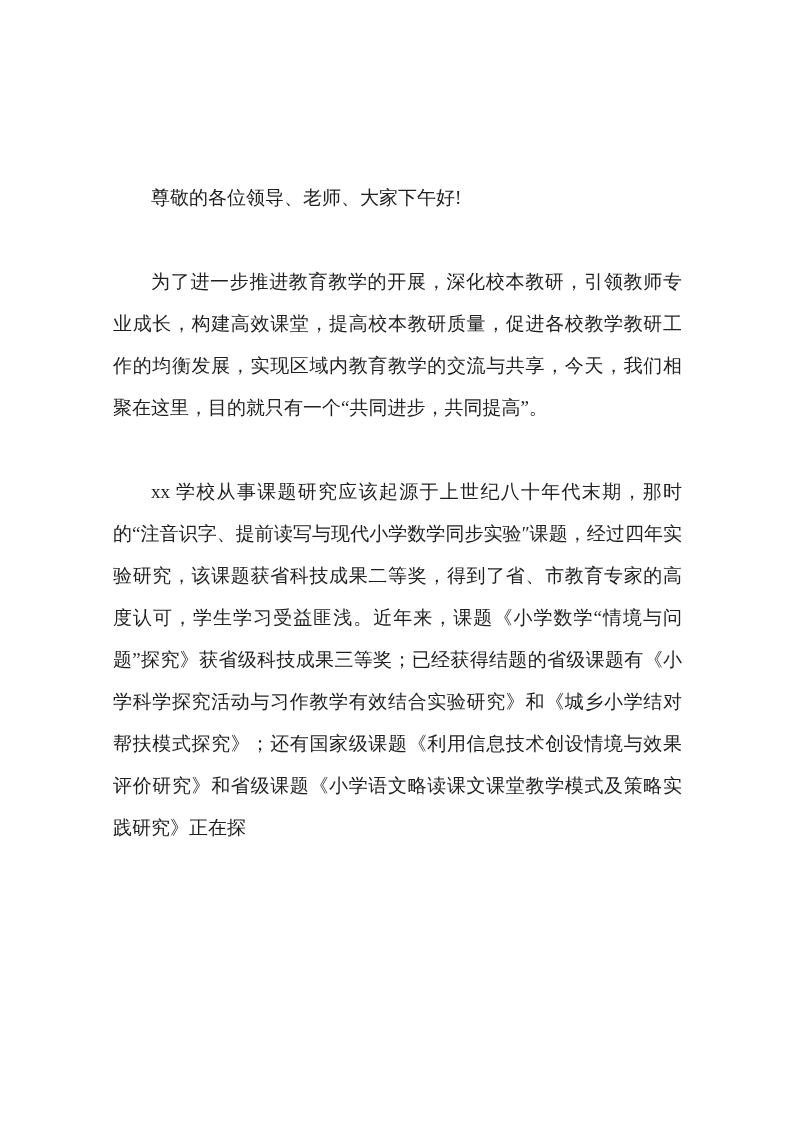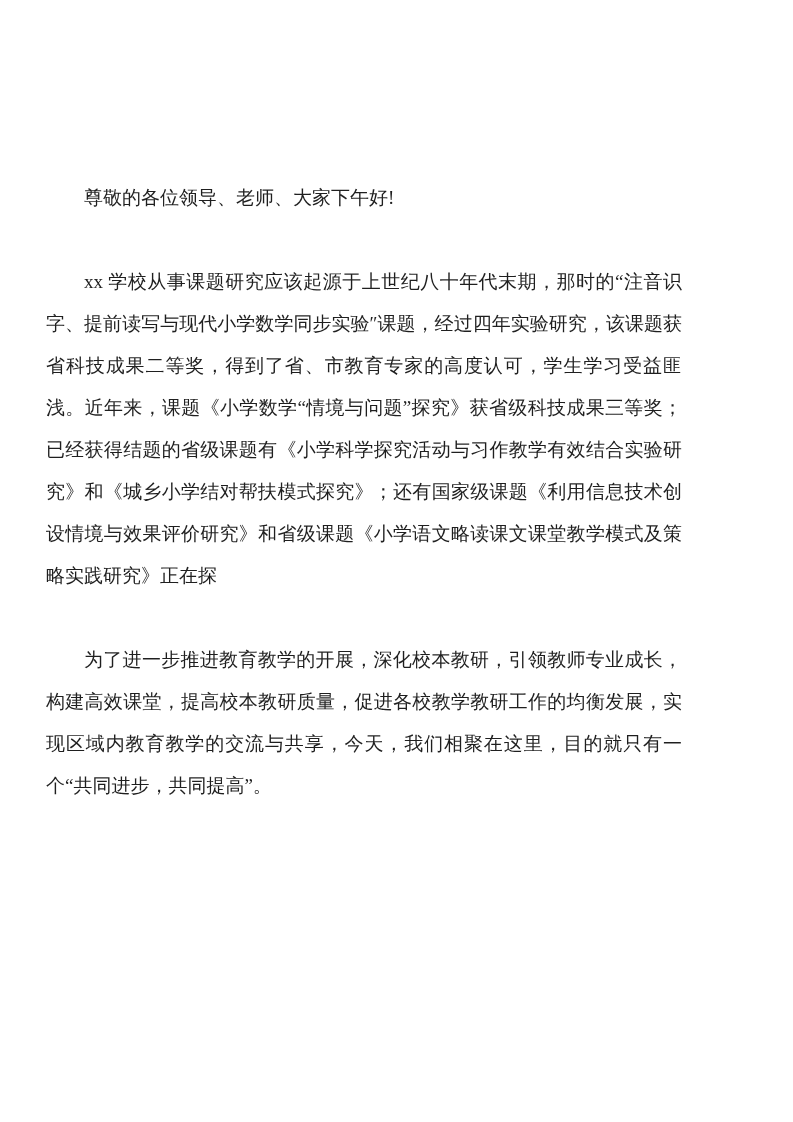--- a/index.html
+++ b/index.html
@@ -9,21 +9,21 @@
   }
   body {
     width: 793px;
     height: 1122px;
     overflow: hidden;
   }
   .doc-page {
     box-sizing: border-box;
     width: 793px;
     height: 1122px;
-    padding: 177px 111px 0 46px;
+    padding: 177px 111px 0 113px;
     background: #ffffff;
   }
   .doc-page p {
     margin: 0;
     font-family: "Liberation Serif", "DejaVu Serif", serif;
     font-size: 19px;
     line-height: 42px;
     color: #1f1f1f;
     text-align: justify;
     text-indent: 2em;
@@ -31,15 +31,15 @@
   }
   .doc-page p + p {
     margin-top: 42px; 
   }
 </style>
 </head>
 <body>
 
 <div class="doc-page">
   <p>尊敬的各位领导、老师、大家下午好!</p>
+  <p>为了进一步推进教育教学的开展，深化校本教研，引领教师专业成长，构建高效课堂，提高校本教研质量，促进各校教学教研工作的均衡发展，实现区域内教育教学的交流与共享，今天，我们相聚在这里，目的就只有一个“共同进步，共同提高”。</p>
   <p>xx 学校从事课题研究应该起源于上世纪八十年代末期，那时的“注音识字、提前读写与现代小学数学同步实验″课题，经过四年实验研究，该课题获省科技成果二等奖，得到了省、市教育专家的高度认可，学生学习受益匪浅。近年来，课题《小学数学“情境与问题”探究》获省级科技成果三等奖；已经获得结题的省级课题有《小学科学探究活动与习作教学有效结合实验研究》和《城乡小学结对帮扶模式探究》；还有国家级课题《利用信息技术创设情境与效果评价研究》和省级课题《小学语文略读课文课堂教学模式及策略实践研究》正在探</p>
-  <p>为了进一步推进教育教学的开展，深化校本教研，引领教师专业成长，构建高效课堂，提高校本教研质量，促进各校教学教研工作的均衡发展，实现区域内教育教学的交流与共享，今天，我们相聚在这里，目的就只有一个“共同进步，共同提高”。</p>
 </div>
 
 </body></html>

